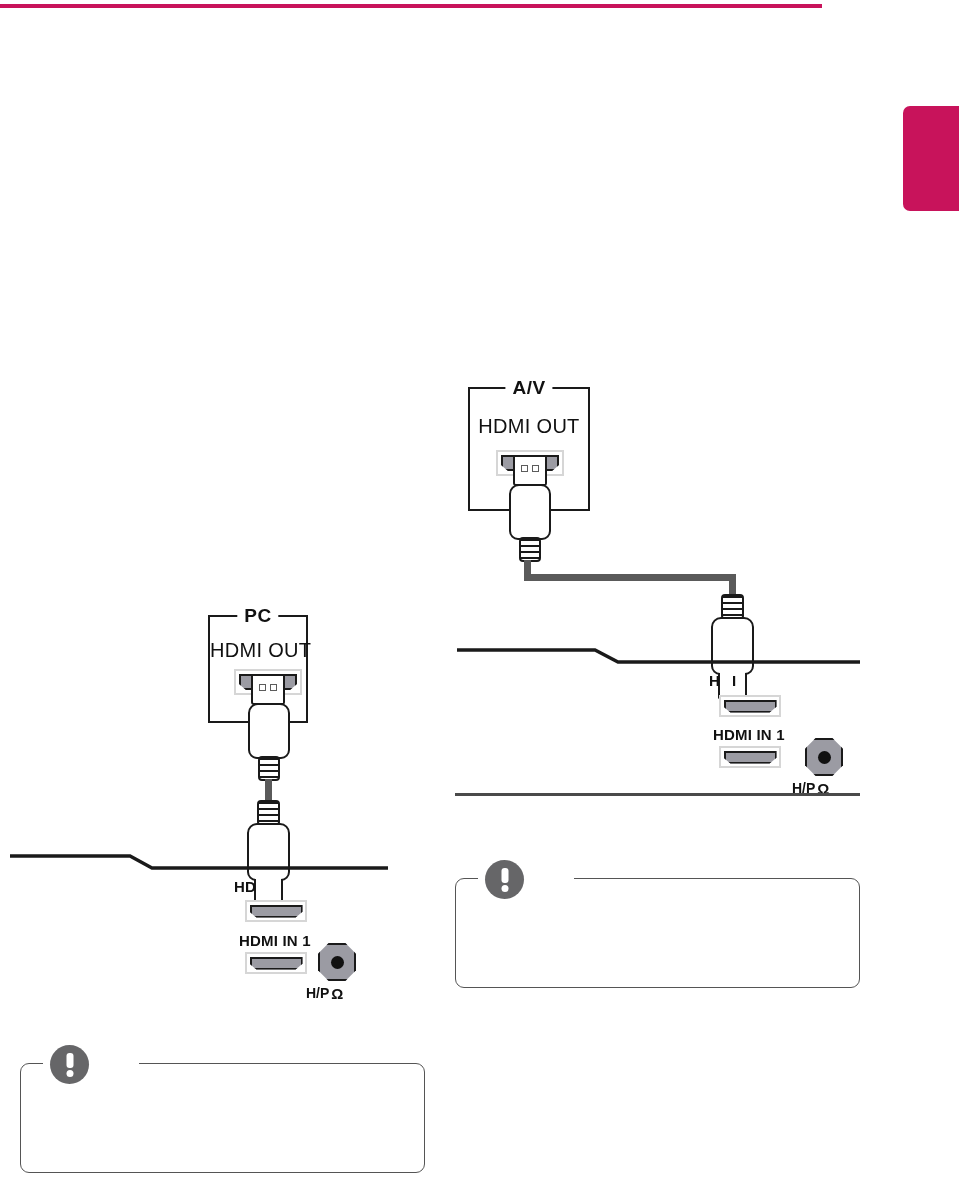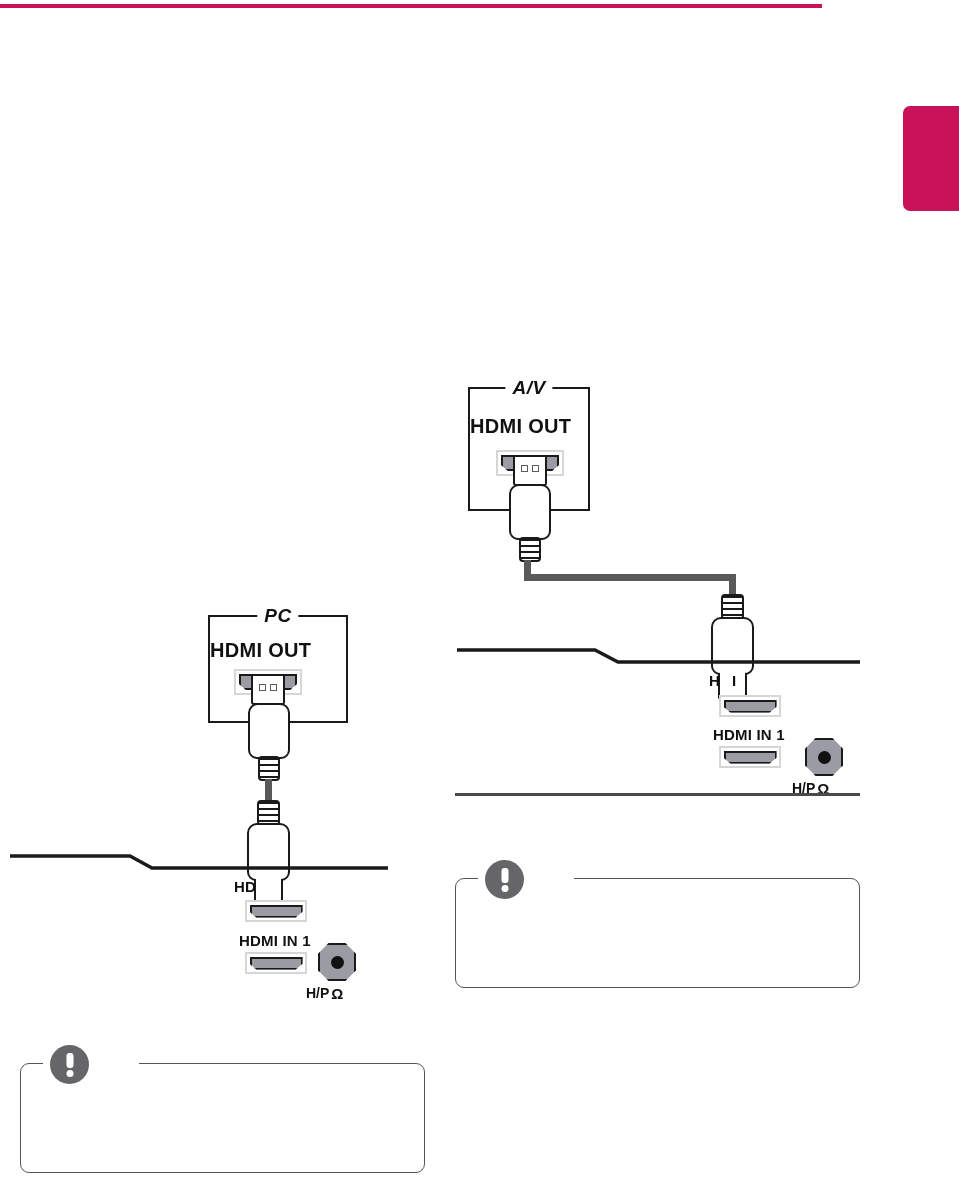--- a/index.html
+++ b/index.html
@@ -50,29 +50,28 @@
     left: 50%;
     transform: translateX(-50%);
     background: #fff;
     padding: 0 7px;
     font-size: 19px;
     font-weight: bold;
     letter-spacing: 0.5px;
     color: #111;
     white-space: nowrap;
     line-height: 20px;
-    font-style: italic;
   }
   .src-box-label {
     position: absolute;
     left: 0;
     right: 0;
-    text-align: left;
+    text-align: center;
     font-size: 20px;
-    font-weight: bold;
+    font-weight: normal;
     letter-spacing: 0.3px;
     color: #111;
     white-space: nowrap;
   }
 
   
   .hdmi-out-port {
     position: absolute;
     border: 2px solid #d6d6d6;
     background: #fff;
@@ -312,21 +311,21 @@
   <div class="hp-caption" style="left:792px; top:780px;">
     <span>H/P</span>
     <span class="hp-glyph">Ω</span>
   </div>
 
   <div class="mon-baseline" style="left:455px; top:793px; width:405px;"></div>
 </div>
 
 <div class="diagram" style="left:0; top:0; width:959px; height:1020px;">
 
-  <div class="src-box" style="left:208px; top:615px; width:140px; height:108px;">
+  <div class="src-box" style="left:208px; top:615px; width:100px; height:108px;">
     <div class="src-box-title">PC</div>
     <div class="src-box-label" style="top:22px;">HDMI OUT</div>
   </div>
 
   <div class="hdmi-out-port" style="left:234px; top:669px; width:68px; height:26px;">
     <div class="shell"></div>
   </div>
 
   <div class="plug-head" style="left:251px; top:676px; width:34px; height:29px;">
     <div class="pin-l"></div>

